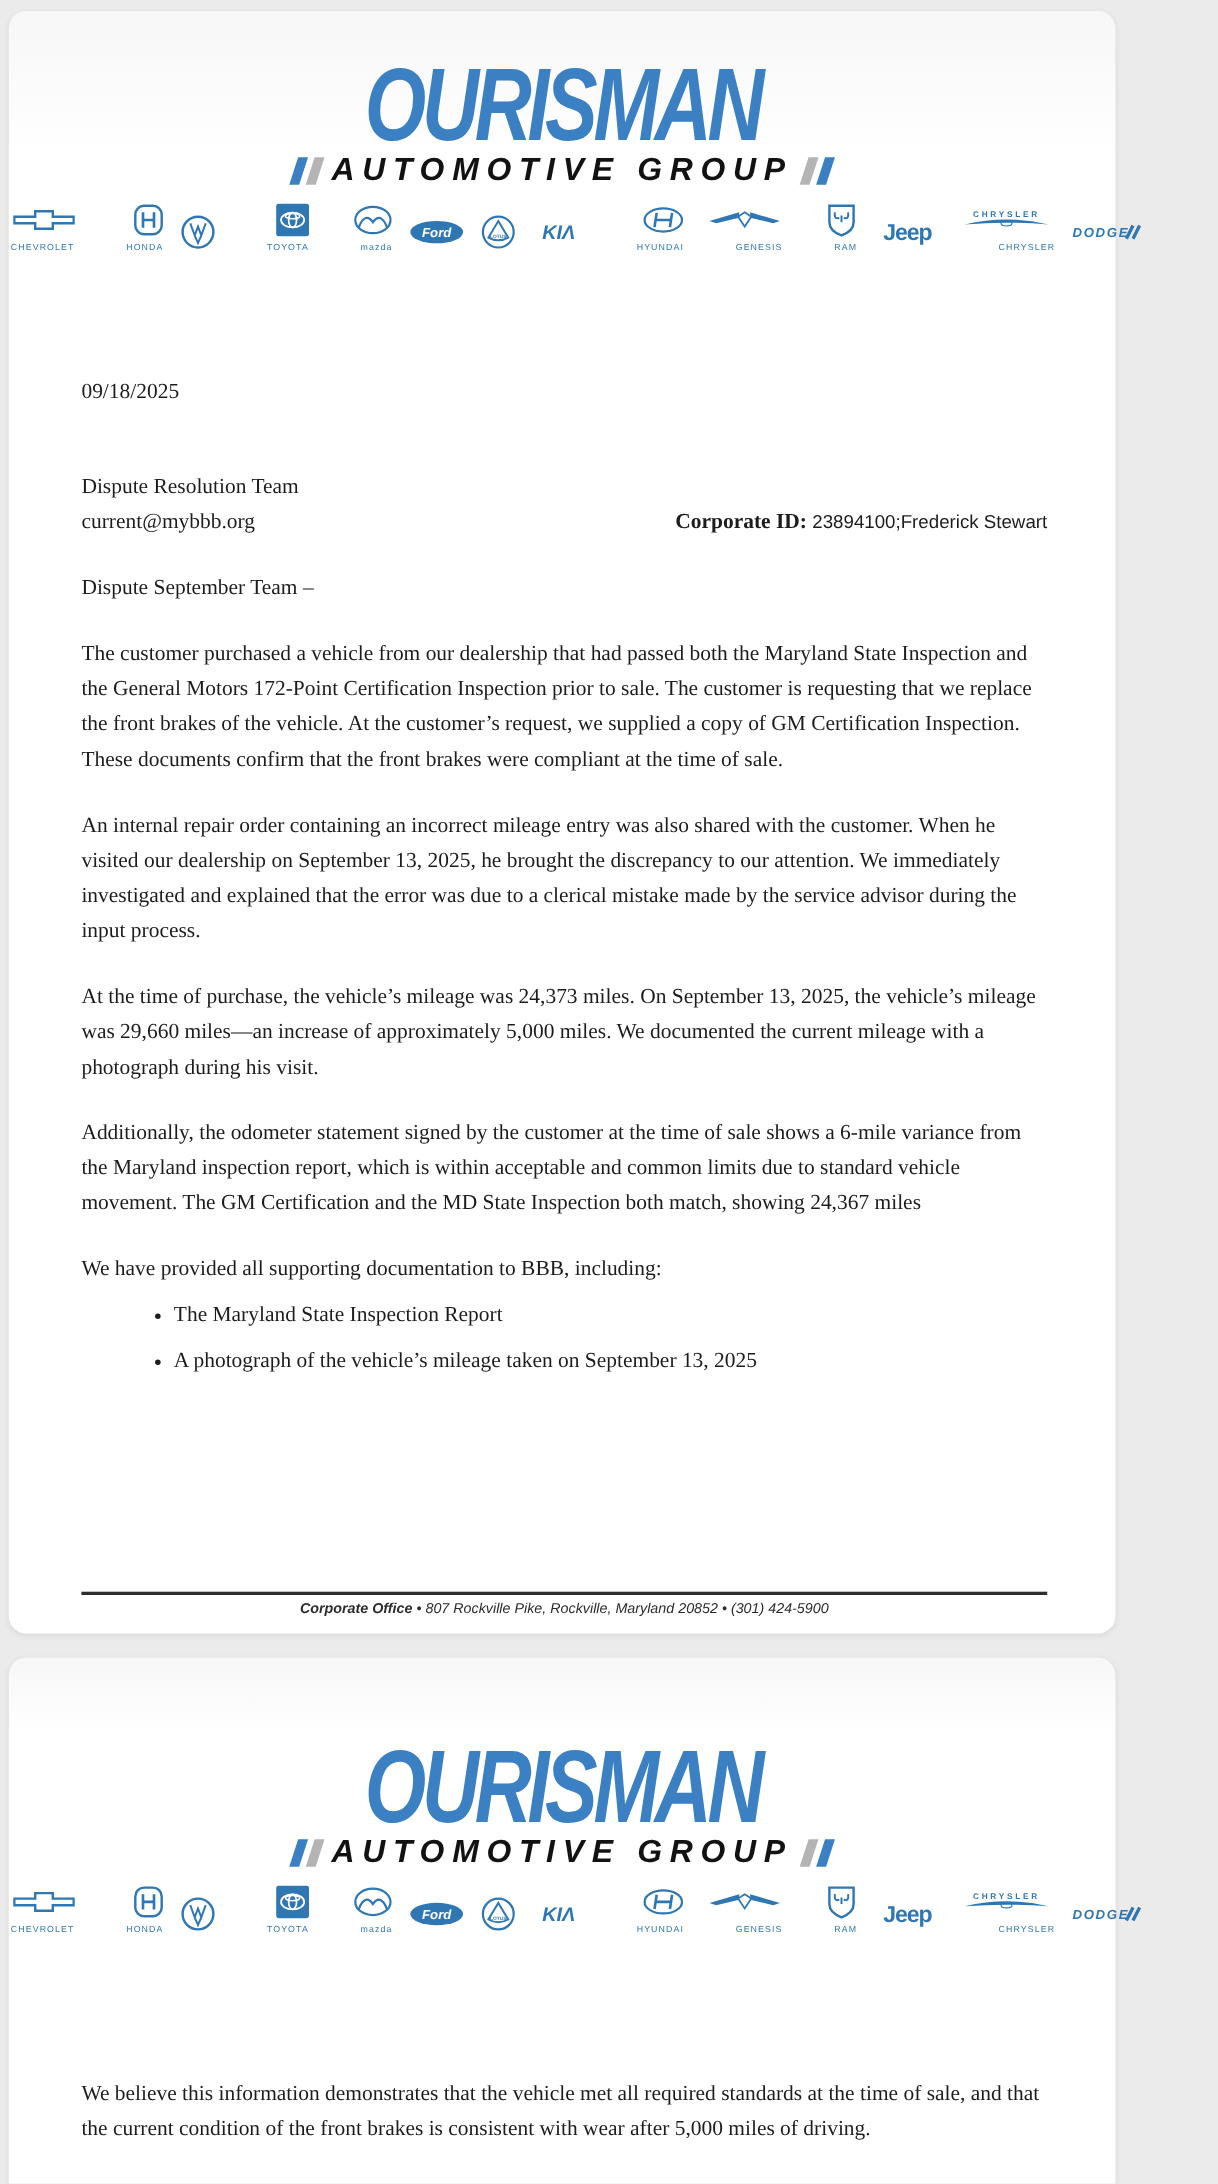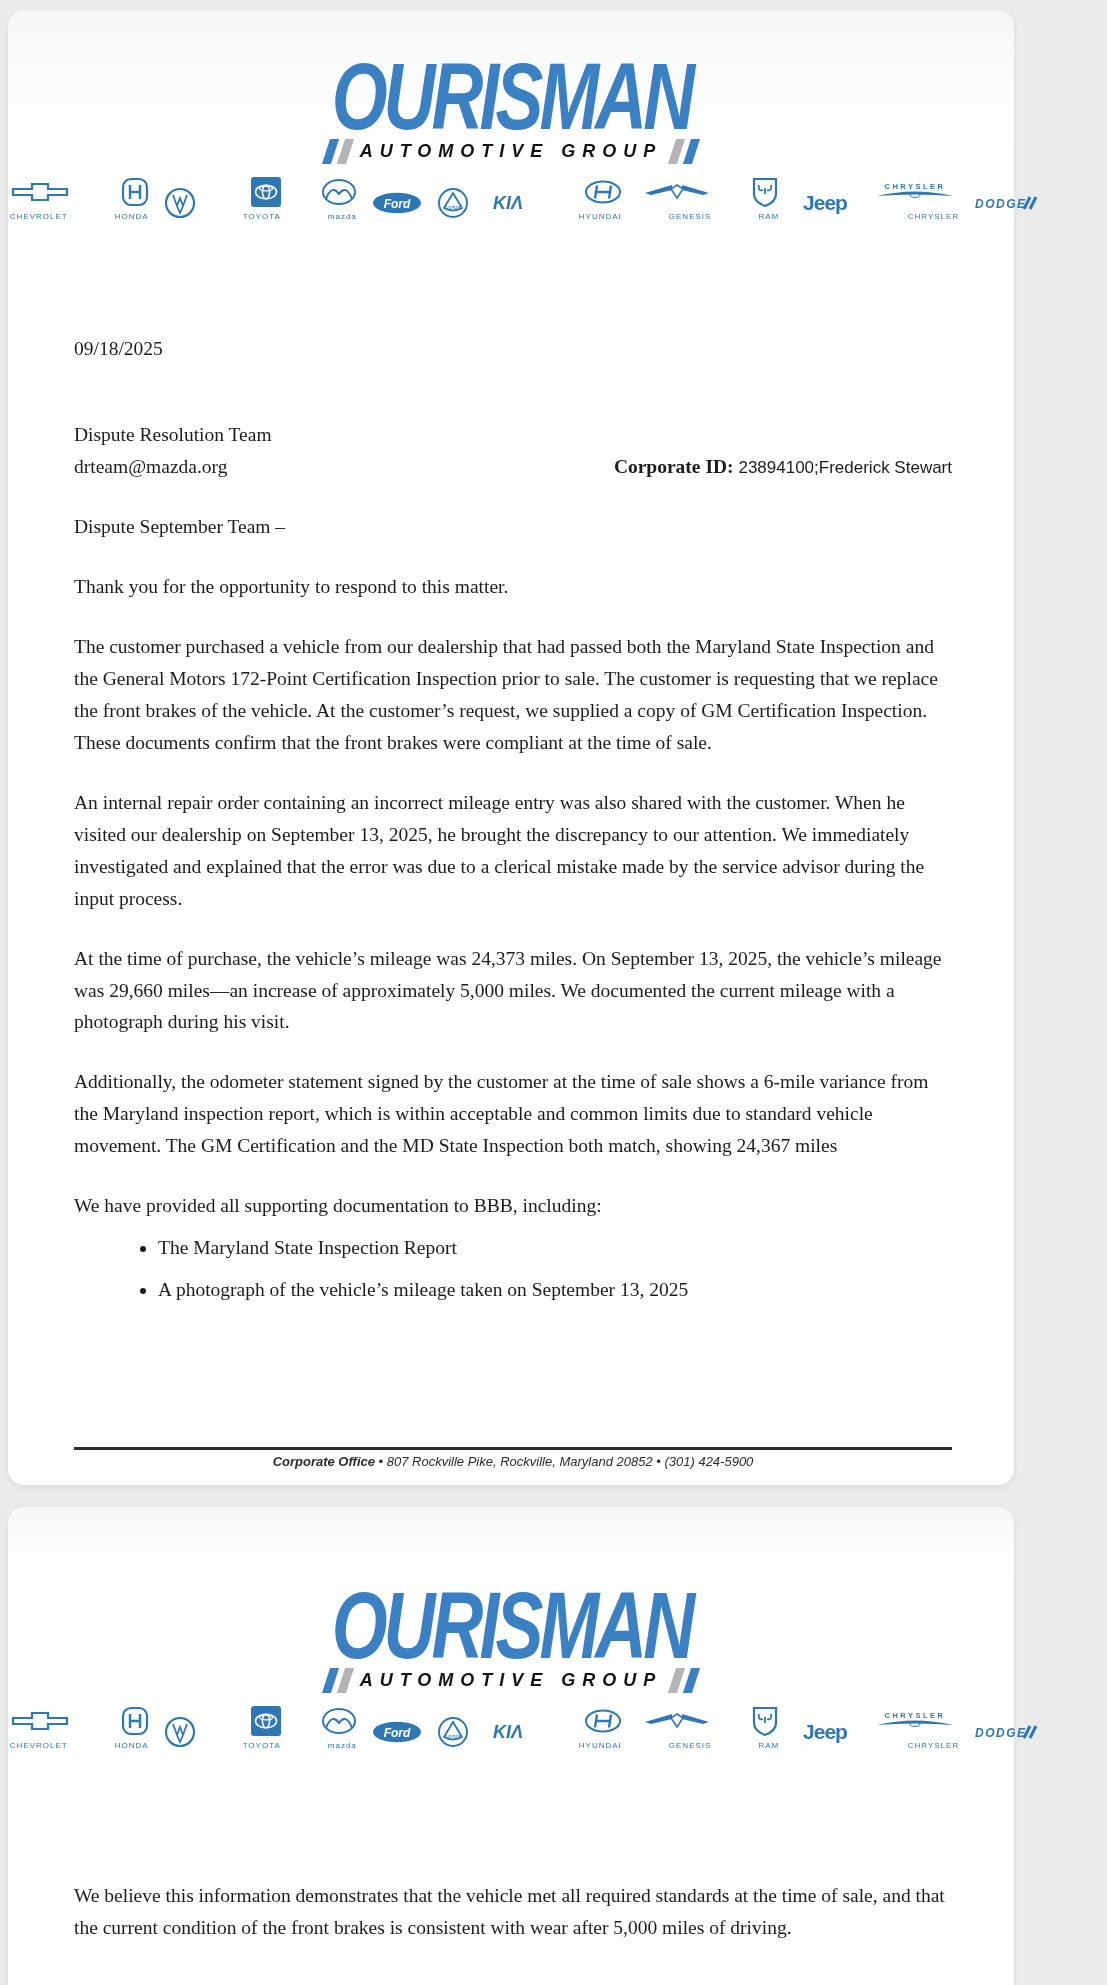--- a/index.html
+++ b/index.html
@@ -36,21 +36,21 @@
   .logo-subtitle-row {
     display:flex; justify-content:center; align-items:center;
     gap:6px; margin-top:2px;
   }
   .sub-bar { width:9px; height:25px; transform:skewX(-18deg); }
   .sub-bar.blue { background:#3b80c2; }
   .sub-bar.gray { background:#b4b4b4; }
   .logo-subtitle {
     font-family:"Liberation Sans", sans-serif;
     font-weight:bold; font-style:italic;
-    font-size:18px; letter-spacing:7px;
+    font-size:29px; letter-spacing:7px;
     color:#121212; white-space:nowrap; margin:0 4px;
   }
   
   .brand-row {
     display:flex; justify-content:center; align-items:flex-end;
     gap:15px; margin-top:10px; padding:0 28px;
     color:#2f77b3;
   }
   .brand { display:flex; flex-direction:column; align-items:flex-end; justify-content:flex-end; }
   .brand .bicon { display:flex; align-items:center; justify-content:center; height:36px; }
@@ -241,31 +241,30 @@
       </div>
     </div>
   </div>
 
   <div class="letter-body">
     <div class="date-line">09/18/2025</div>
 
     <div class="recipient-row">
       <div class="recipient">
         <div>Dispute Resolution Team</div>
-        <div>drteam@mazda.org</div>
+        <div>current@mybbb.org</div>
       </div>
       <div class="complaint-line">
         <span class="complaint-label">Corporate ID:</span>
         <span class="complaint-value">23894100;Frederick Stewart</span>
       </div>
     </div>
 
     <p class="salutation">Dispute September Team –</p>
 
-    <p class="para">Thank you for the opportunity to respond to this matter.</p>
     <p class="para">The customer purchased a vehicle from our dealership that had passed both the Maryland State Inspection and the General Motors 172-Point Certification Inspection prior to sale. The customer is requesting that we replace the front brakes of the vehicle. At the customer’s request, we supplied a copy of GM Certification Inspection. These documents confirm that the front brakes were compliant at the time of sale.</p>
     <p class="para">An internal repair order containing an incorrect mileage entry was also shared with the customer. When he visited our dealership on September 13, 2025, he brought the discrepancy to our attention. We immediately investigated and explained that the error was due to a clerical mistake made by the service advisor during the input process.</p>
     <p class="para">At the time of purchase, the vehicle’s mileage was 24,373 miles. On September 13, 2025, the vehicle’s mileage was 29,660 miles—an increase of approximately 5,000 miles. We documented the current mileage with a photograph during his visit.</p>
     <p class="para">Additionally, the odometer statement signed by the customer at the time of sale shows a 6-mile variance from the Maryland inspection report, which is within acceptable and common limits due to standard vehicle movement.  The GM Certification and the MD State Inspection both match, showing 24,367 miles</p>
     <p class="para">We have provided all supporting documentation to BBB, including:</p>
 
     <ul class="bullet-list">
       <li>The Maryland State Inspection Report</li>
       <li>A photograph of the vehicle’s mileage taken on September 13, 2025</li>
     </ul>

